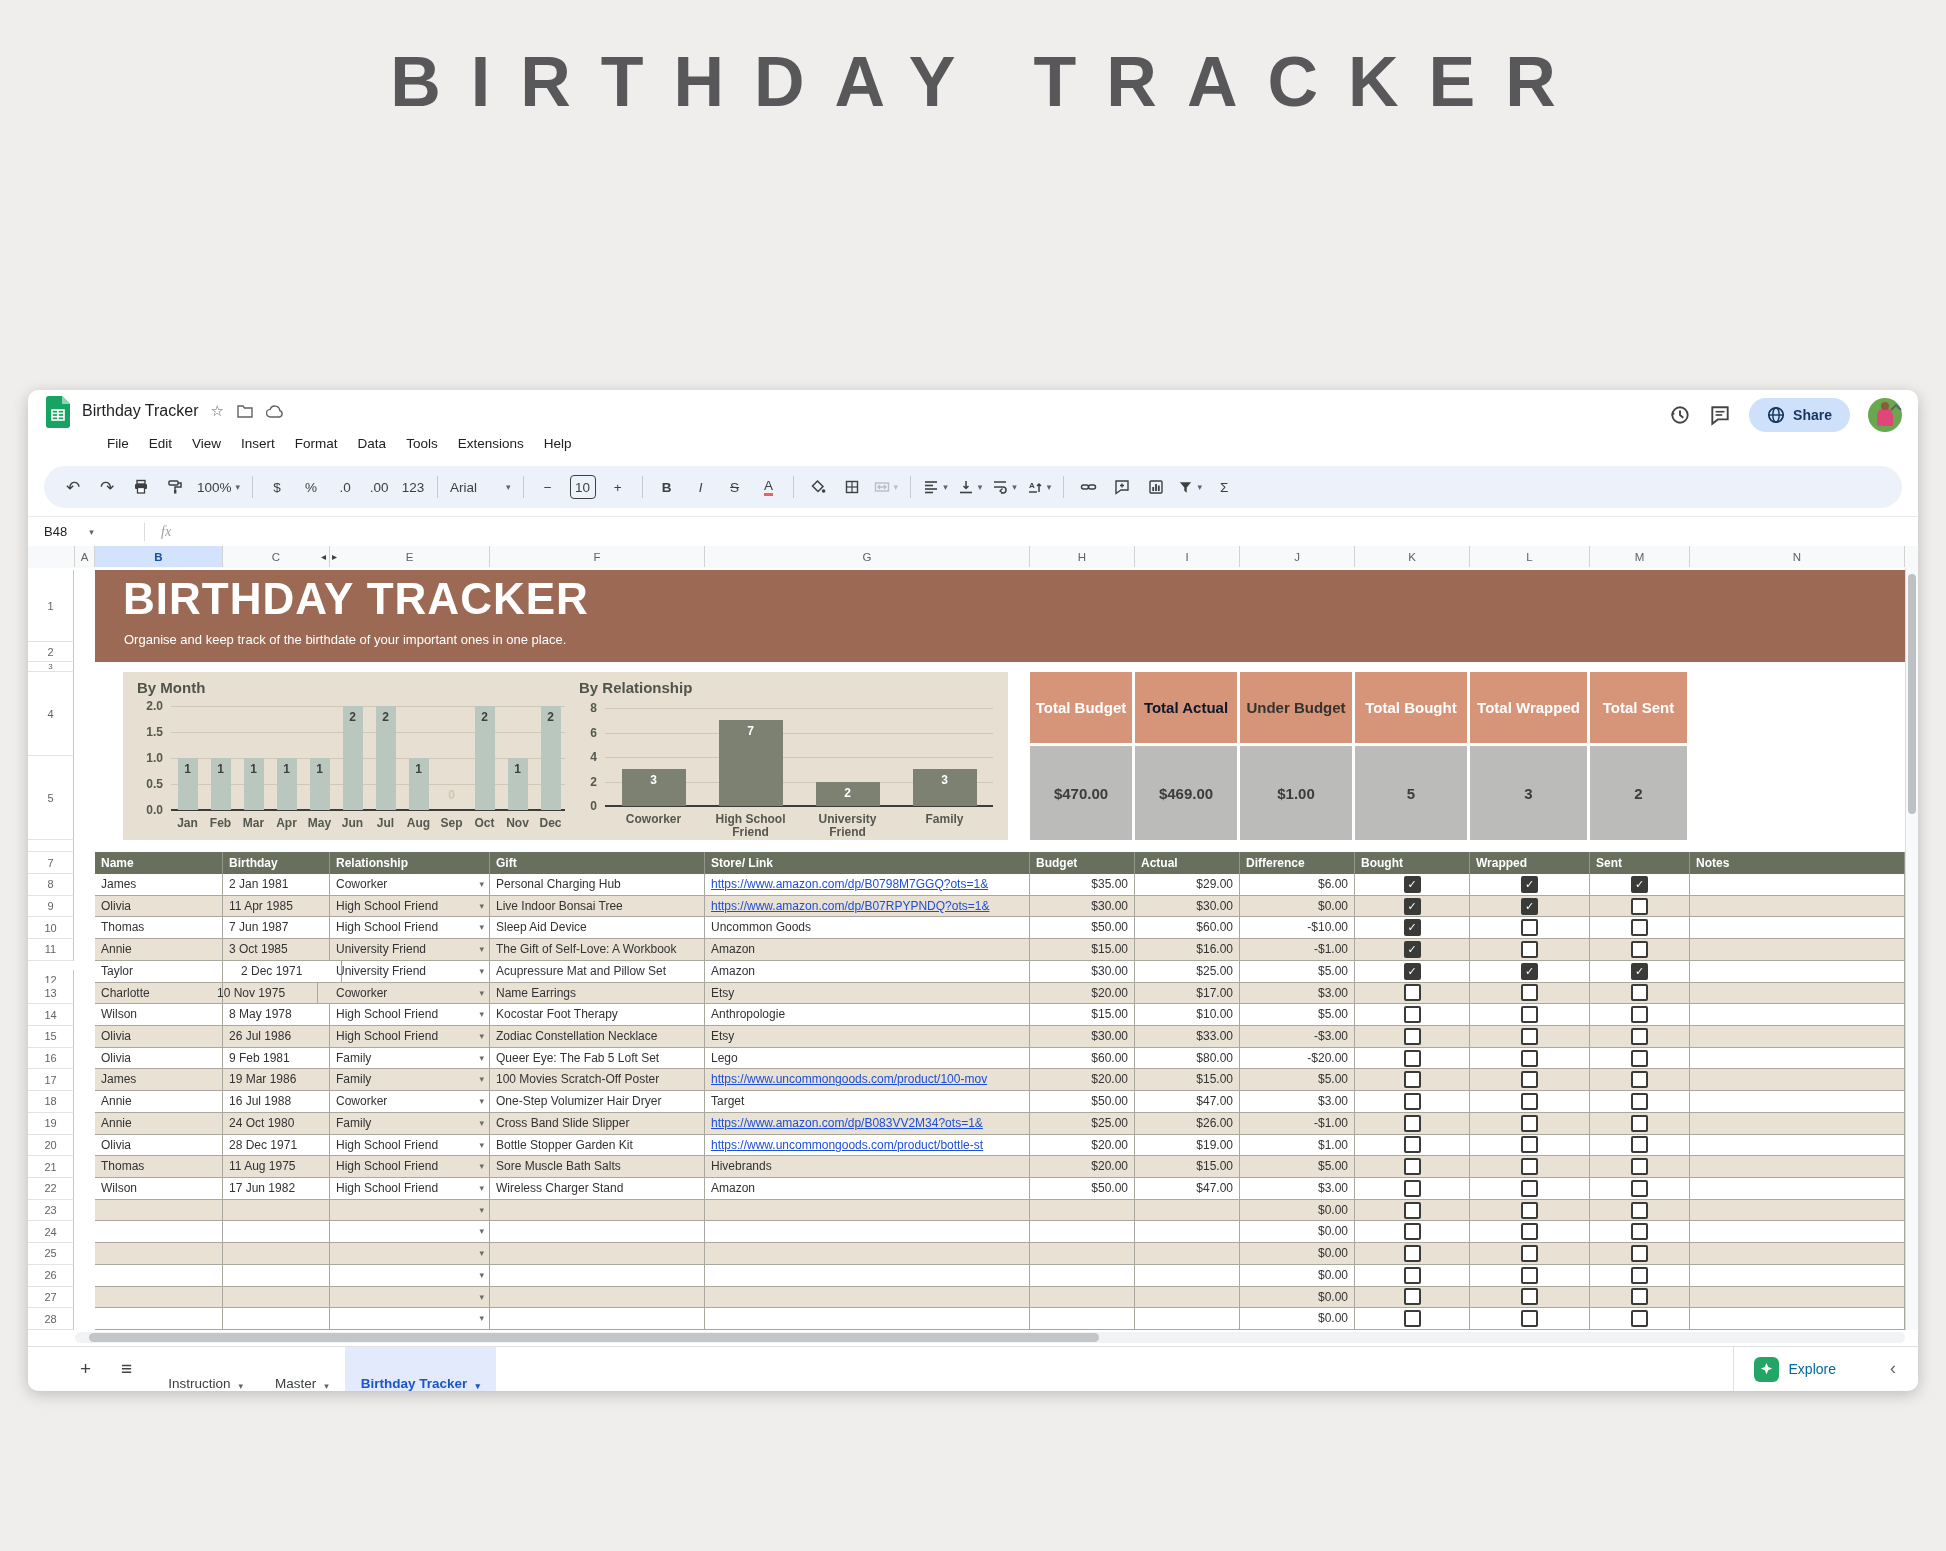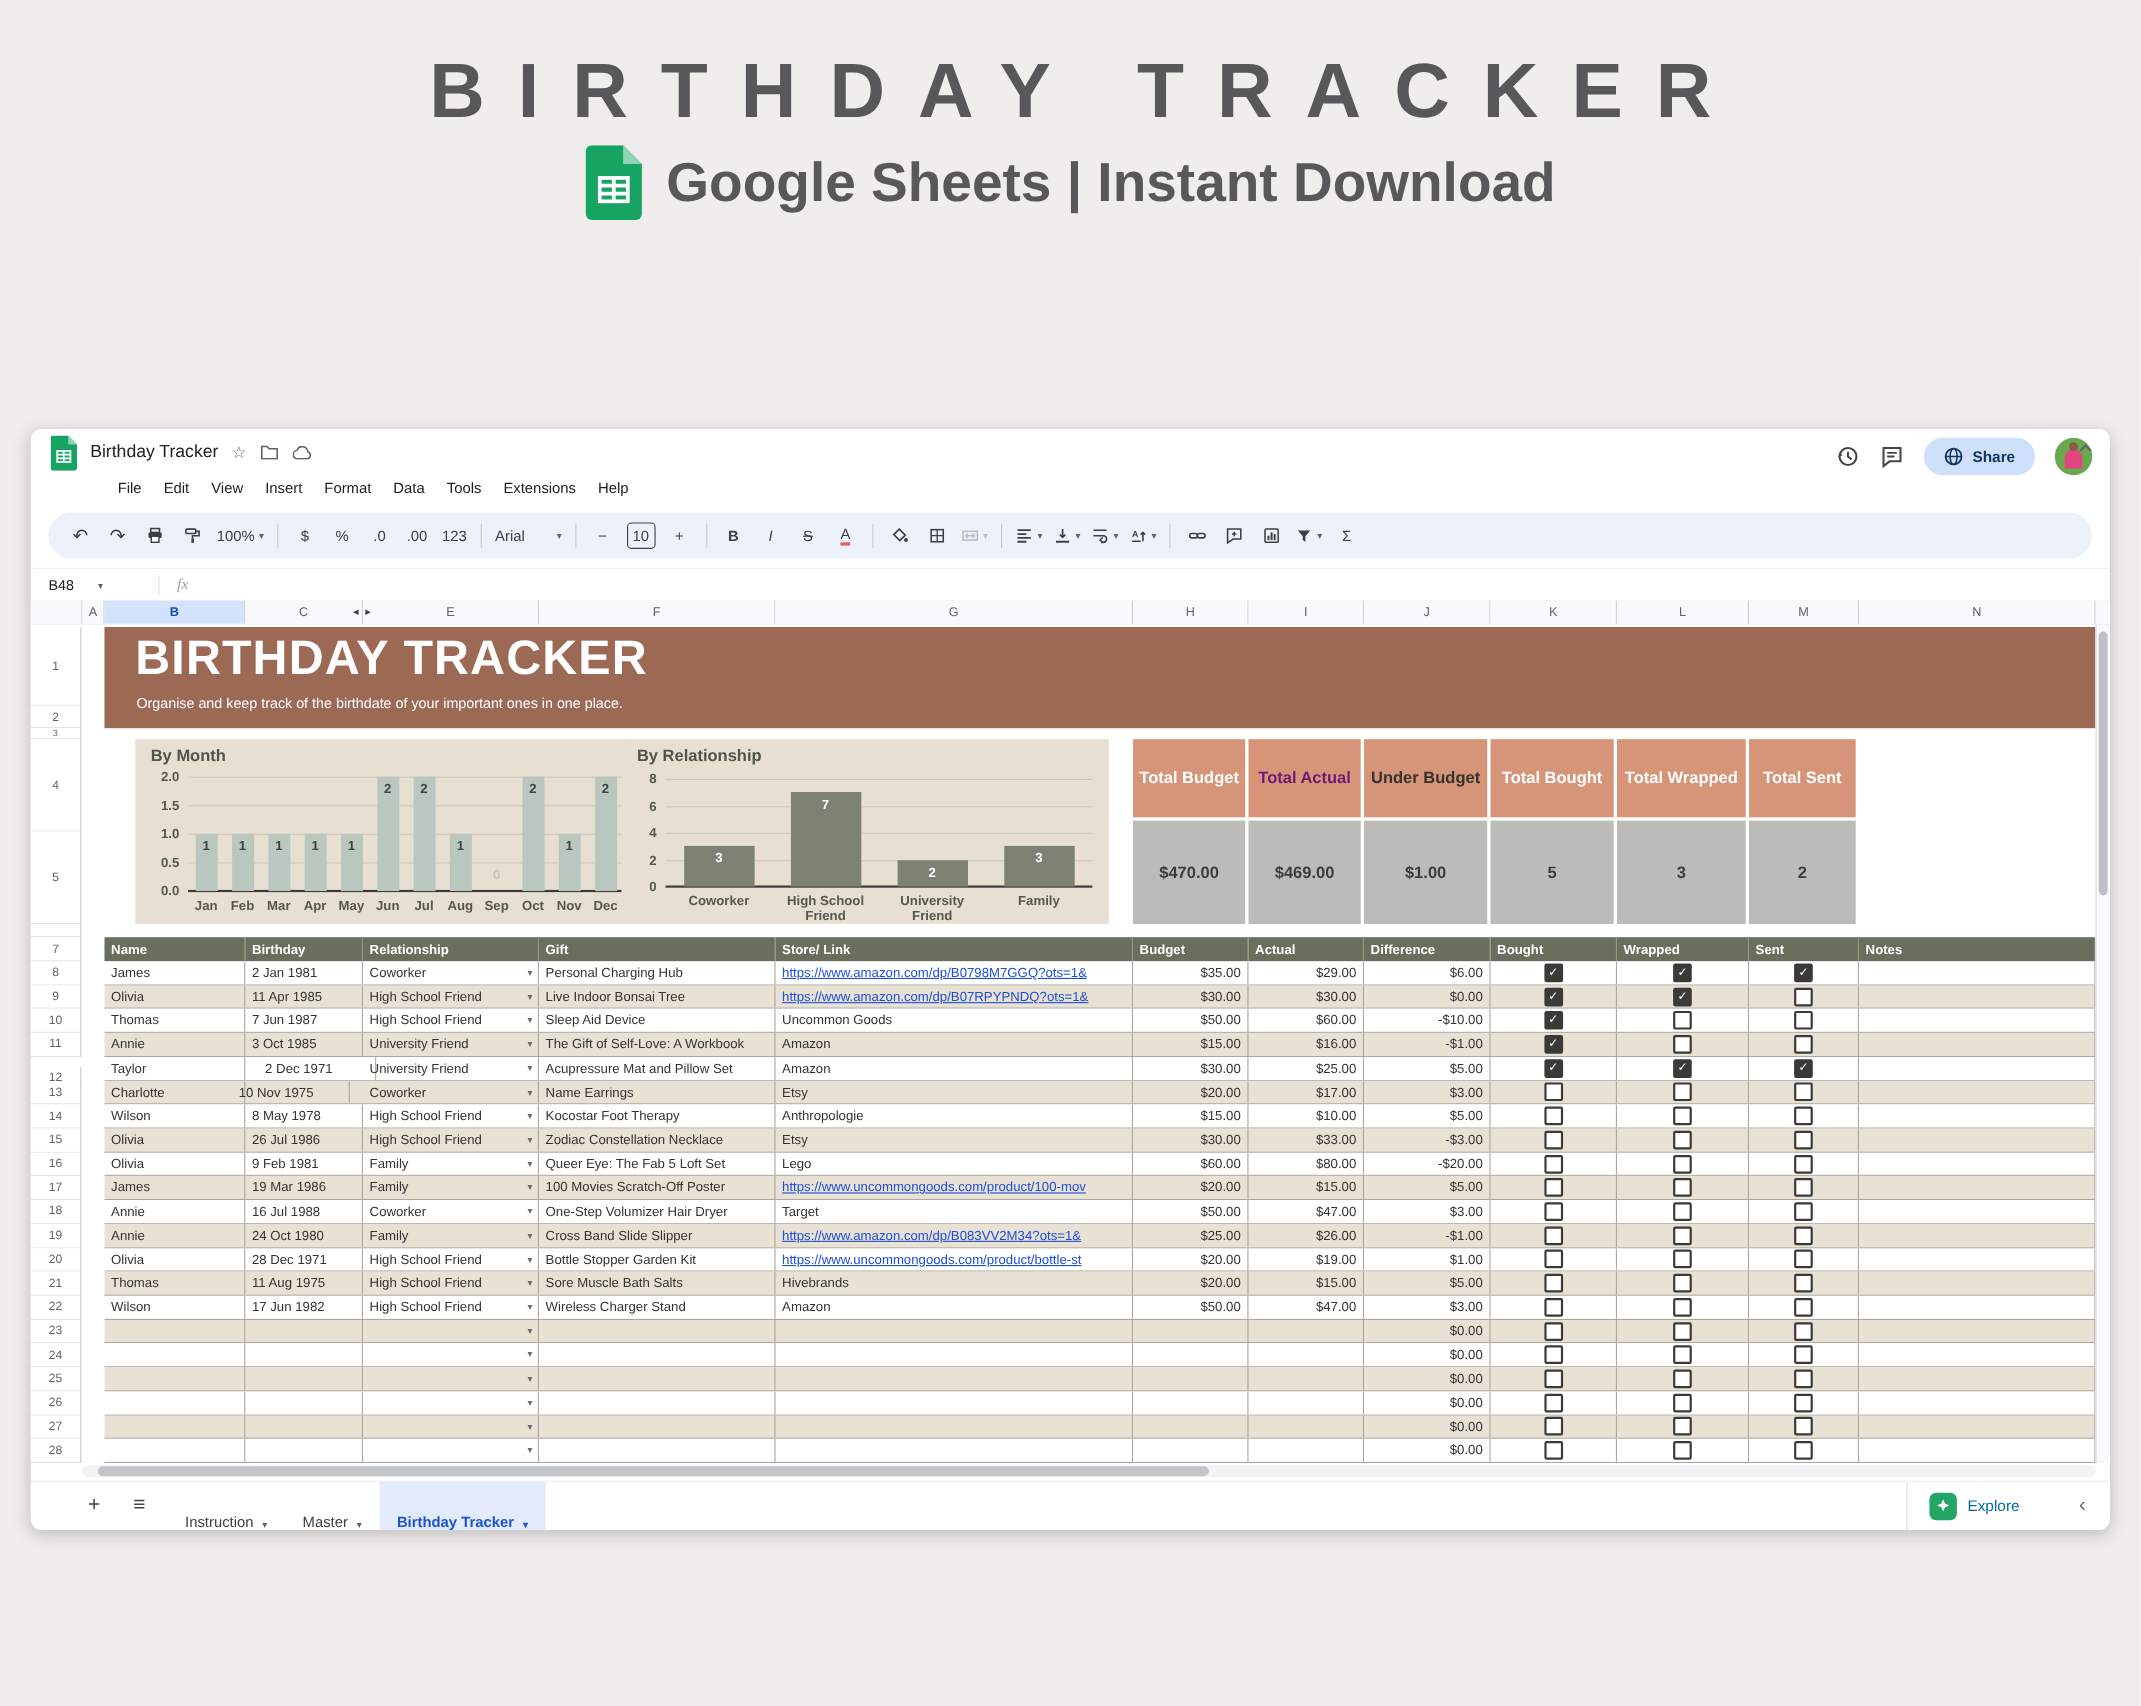--- a/index.html
+++ b/index.html
@@ -90,33 +90,20 @@
            padding:0 20px;border-left:1px solid #e0e0e0;}
   .explore .lbl{font-size:14px;color:#0369a1;font-weight:500;}
   .exp-ic{width:25px;height:25px;border-radius:6px;background:#23a566;display:flex;align-items:center;justify-content:center;}
   .tab-chev{position:absolute;right:22px;top:11px;font-size:18px;color:#5f6368;}
 </style>
 </head>
 <body>
 
 <div class="hero">
   <h1>BIRTHDAY TRACKER</h1>
-  <div class="hero-sub">
-    <svg width="52" height="68" viewBox="0 0 36 48">
-      <path d="M4 0h20l12 12v32a4 4 0 0 1-4 4H4a4 4 0 0 1-4-4V4a4 4 0 0 1 4-4z" fill="#17a463"></path>
-      <path d="M24 0l12 12H24z" fill="#8fd4b4"></path>
-      <g stroke="#fff" stroke-width="2.4" fill="none">
-        <rect x="9" y="21" width="18" height="15"></rect>
-        <line x1="18" y1="21" x2="18" y2="36"></line>
-        <line x1="9" y1="26" x2="27" y2="26"></line>
-        <line x1="9" y1="31" x2="27" y2="31"></line>
-      </g>
-    </svg>
-    <span class="txt">Google Sheets | Instant Download</span>
-  </div>
 </div>
 
 <div class="win">
   <div class="titlebar">
     <div class="tb-left">
       <svg width="24" height="32" viewBox="0 0 36 48">
         <path d="M4 0h20l12 12v32a4 4 0 0 1-4 4H4a4 4 0 0 1-4-4V4a4 4 0 0 1 4-4z" fill="#17a463"></path>
         <path d="M24 0l12 12H24z" fill="#8fd4b4"></path>
         <g stroke="#fff" stroke-width="2.4" fill="none">
           <rect x="9" y="21" width="18" height="15"></rect>
@@ -494,21 +481,21 @@
         <div class="bar" style="left: 250.5px; width: 64px; top: 109.5px; height: 24.5px; background: rgb(124, 129, 114);"></div>
         <div class="bar-label" style="left: 250.5px; width: 64px; top: 113.5px; color: rgb(255, 255, 255);">2</div>
         <div class="xlab" style="left: 234px; width: 97px; top: 141px;">University Friend</div>
         <div class="bar" style="left: 347.5px; width: 64px; top: 97.25px; height: 36.75px; background: rgb(124, 129, 114);"></div>
         <div class="bar-label" style="left: 347.5px; width: 64px; top: 101.25px; color: rgb(255, 255, 255);">3</div>
         <div class="xlab" style="left: 331px; width: 97px; top: 141px;">Family</div>
       </div>
     <div id="summary">
         <div class="sumcell" style="left: 1002px; width: 102px; top: 104px; height: 71px; background: rgb(214, 148, 120); color: rgb(255, 255, 255);">Total Budget</div>
         <div class="sumcell" style="left: 1002px; width: 102px; top: 178px; height: 94px; background: rgb(187, 187, 186); color: rgb(60, 60, 58);">$470.00</div>
-        <div class="sumcell" style="left: 1107px; width: 102px; top: 104px; height: 71px; background: rgb(214, 148, 120); color: #701a75;">Total Actual</div>
+        <div class="sumcell" style="left: 1107px; width: 102px; top: 104px; height: 71px; background: rgb(214, 148, 120); color: #0f172a;">Total Actual</div>
         <div class="sumcell" style="left: 1107px; width: 102px; top: 178px; height: 94px; background: rgb(187, 187, 186); color: rgb(60, 60, 58);">$469.00</div>
         <div class="sumcell" style="left: 1212px; width: 112px; top: 104px; height: 71px; background: rgb(214, 148, 120); color: rgb(52, 51, 47);">Under Budget</div>
         <div class="sumcell" style="left: 1212px; width: 112px; top: 178px; height: 94px; background: rgb(187, 187, 186); color: rgb(60, 60, 58);">$1.00</div>
         <div class="sumcell" style="left: 1327px; width: 112px; top: 104px; height: 71px; background: rgb(214, 148, 120); color: rgb(255, 255, 255);">Total Bought</div>
         <div class="sumcell" style="left: 1327px; width: 112px; top: 178px; height: 94px; background: rgb(187, 187, 186); color: rgb(60, 60, 58);">5</div>
         <div class="sumcell" style="left: 1442px; width: 117px; top: 104px; height: 71px; background: rgb(214, 148, 120); color: rgb(255, 255, 255);">Total Wrapped</div>
         <div class="sumcell" style="left: 1442px; width: 117px; top: 178px; height: 94px; background: rgb(187, 187, 186); color: rgb(60, 60, 58);">3</div>
         <div class="sumcell" style="left: 1562px; width: 97px; top: 104px; height: 71px; background: rgb(214, 148, 120); color: rgb(255, 255, 255);">Total Sent</div>
         <div class="sumcell" style="left: 1562px; width: 97px; top: 178px; height: 94px; background: rgb(187, 187, 186); color: rgb(60, 60, 58);">2</div>
       </div>

